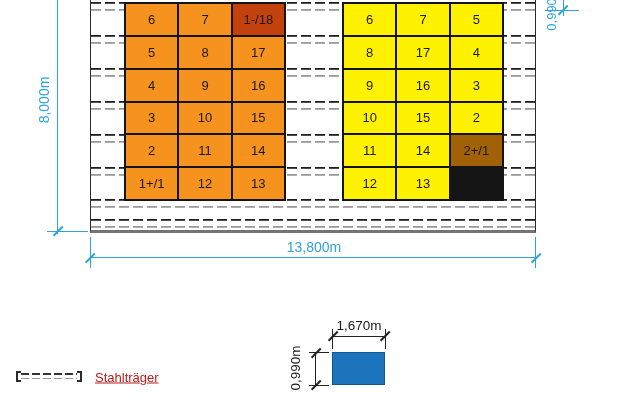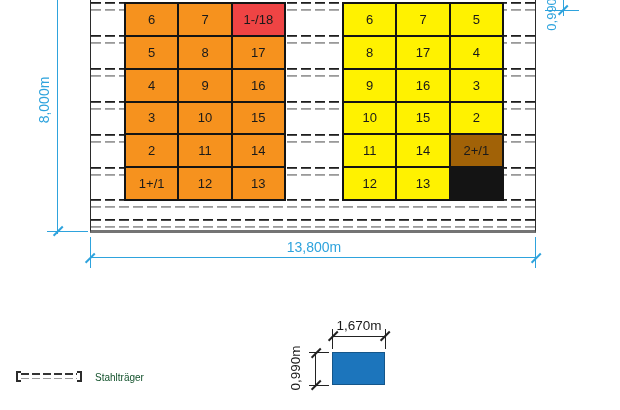--- a/index.html
+++ b/index.html
@@ -60,41 +60,41 @@
   }
 
   
   .legend-symbol{position:absolute;left:16px;top:371px;width:66px;height:11px;}
   .legend-cap{position:absolute;top:0;bottom:0;width:5px;box-sizing:border-box;}
   .legend-cap.left{left:0;border-left:2px solid #2c2c2c;border-top:2px solid #2c2c2c;border-bottom:2px solid #2c2c2c;}
   .legend-cap.right{right:0;border-right:2px solid #2c2c2c;border-top:2px solid #2c2c2c;border-bottom:2px solid #2c2c2c;}
   .legend-dash{position:absolute;left:5px;right:5px;height:1.8px;background-repeat:repeat-x;}
   .legend-dash.dark{top:2px;background-image:repeating-linear-gradient(to right,#333 0 8px,transparent 8px 11px);}
   .legend-dash.gray{top:6.5px;background-image:repeating-linear-gradient(to right,#9a9a9a 0 8px,transparent 8px 11px);}
-  .legend-label{position:absolute;left:95px;top:377px;transform:translate(0,-50%);font-size:10px;color:#14532d;white-space:nowrap;}
+  .legend-label{position:absolute;left:95px;top:377px;transform:translate(0,-50%);font-size:13px;color:#b91c1c;white-space:nowrap;text-decoration:underline;}
 </style>
 </head>
 <body>
 
 <div class="canvas">
 
   <div class="hall">
     <div class="beam" style="top:2px"></div>
     <div class="beam" style="top:35px"></div>
     <div class="beam" style="top:68px"></div>
     <div class="beam" style="top:101px"></div>
     <div class="beam" style="top:134px"></div>
     <div class="beam" style="top:167px"></div>
     <div class="beam" style="top:199px"></div>
     <div class="beam" style="top:219px"></div>
 
     <div class="panel-grid" style="left:33px">
         <div class="panel-cell" style="background: rgb(246, 146, 30);">6</div>
         <div class="panel-cell" style="background: rgb(246, 146, 30);">7</div>
-        <div class="panel-cell" style="background: #ef4444;">1-/18</div>
+        <div class="panel-cell" style="background: #c2410c;">1-/18</div>
         <div class="panel-cell" style="background: rgb(246, 146, 30);">5</div>
         <div class="panel-cell" style="background: rgb(246, 146, 30);">8</div>
         <div class="panel-cell" style="background: rgb(246, 146, 30);">17</div>
         <div class="panel-cell" style="background: rgb(246, 146, 30);">4</div>
         <div class="panel-cell" style="background: rgb(246, 146, 30);">9</div>
         <div class="panel-cell" style="background: rgb(246, 146, 30);">16</div>
         <div class="panel-cell" style="background: rgb(246, 146, 30);">3</div>
         <div class="panel-cell" style="background: rgb(246, 146, 30);">10</div>
         <div class="panel-cell" style="background: rgb(246, 146, 30);">15</div>
         <div class="panel-cell" style="background: rgb(246, 146, 30);">2</div>

